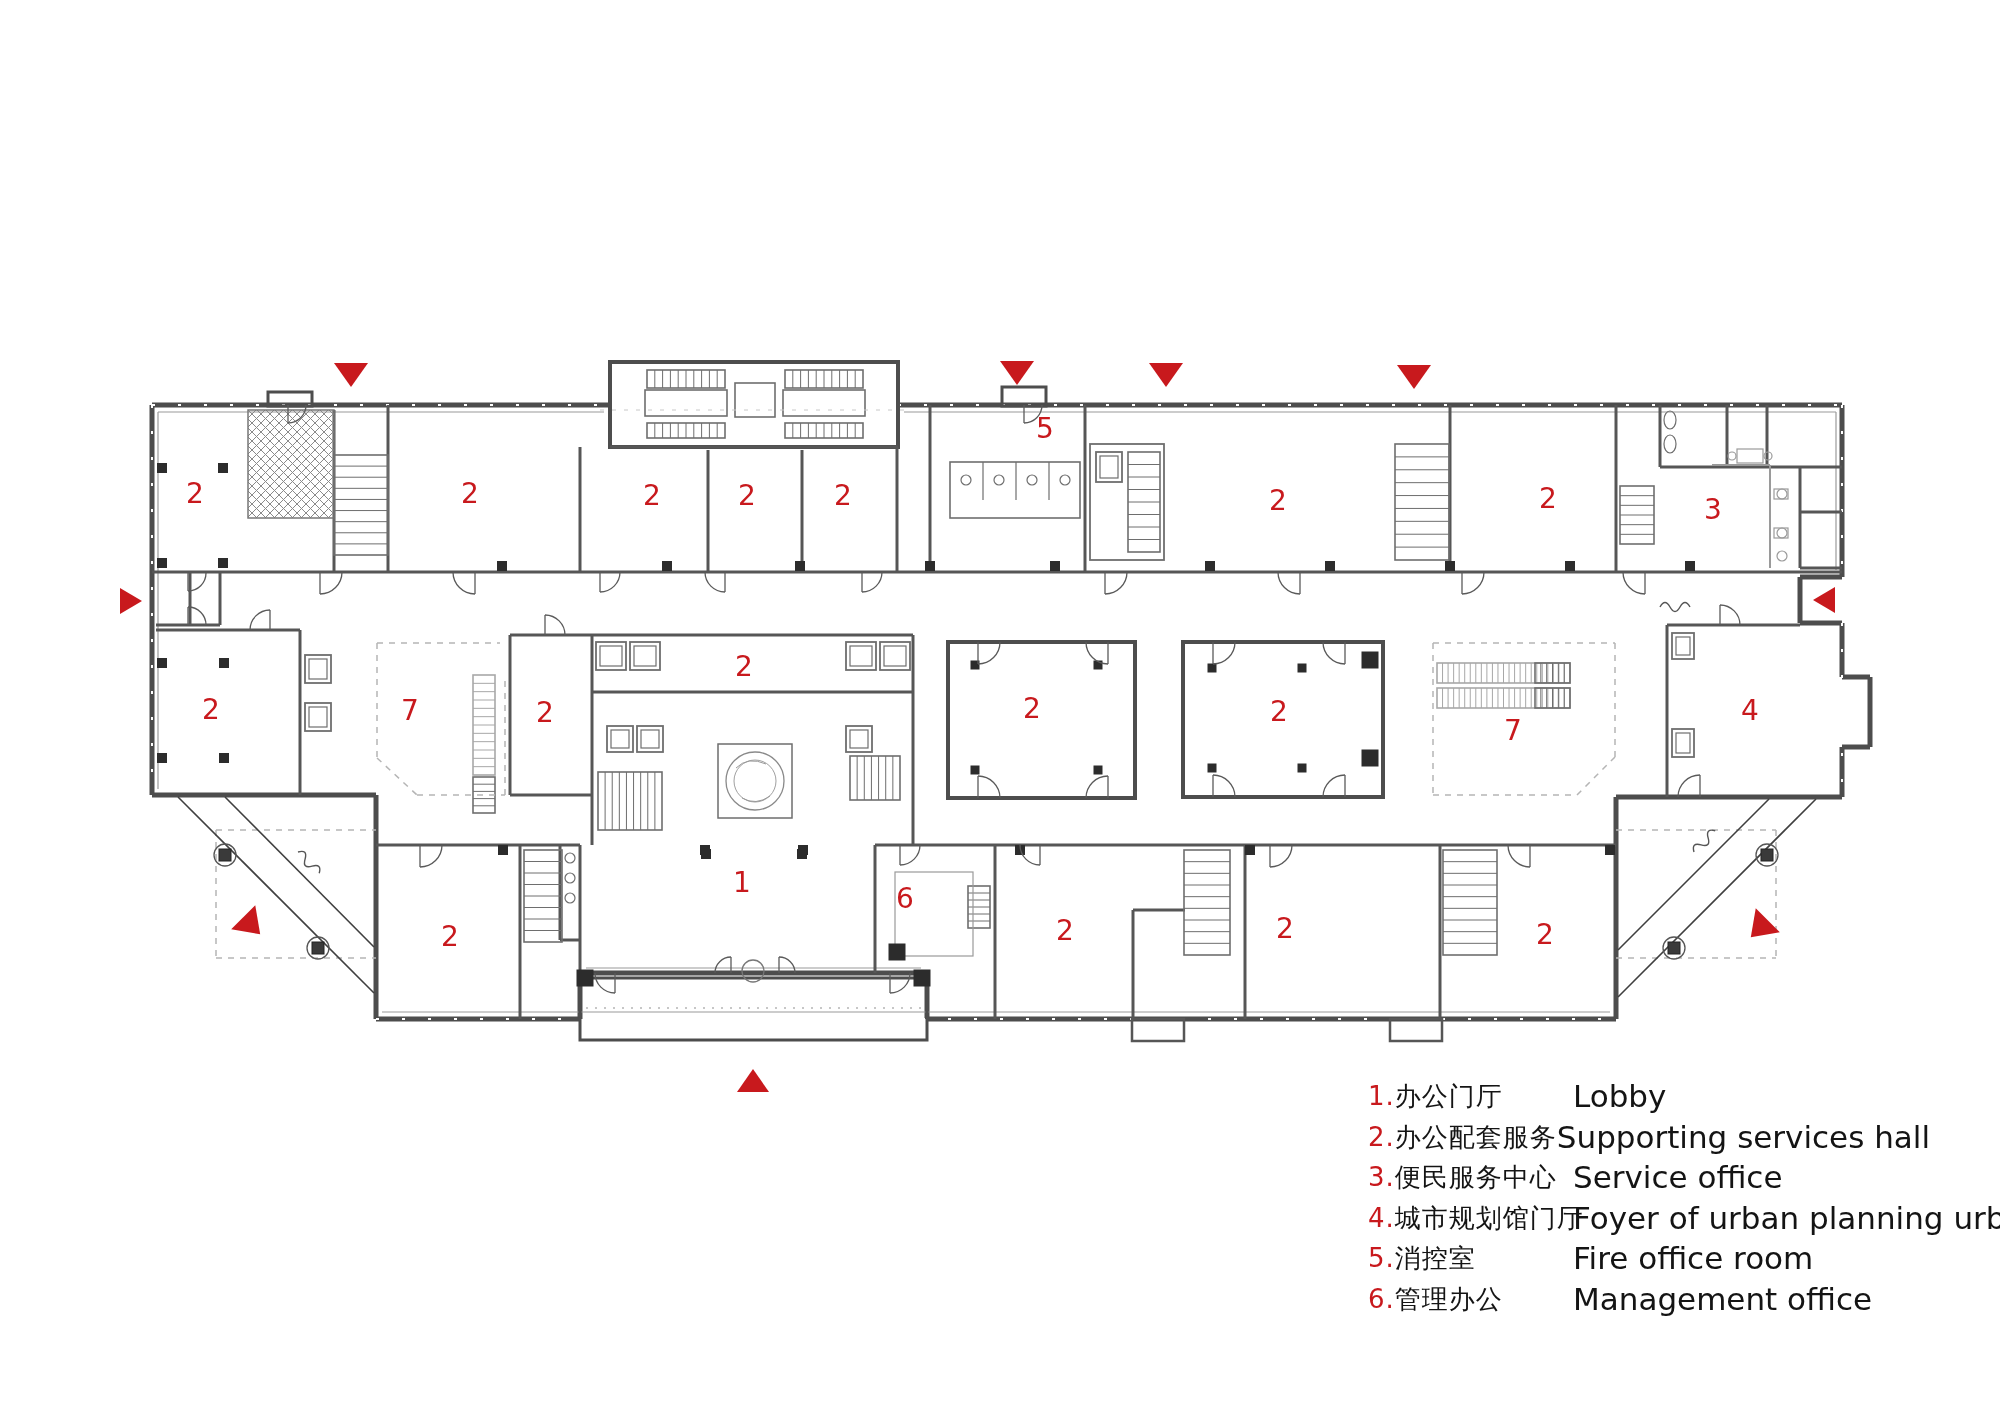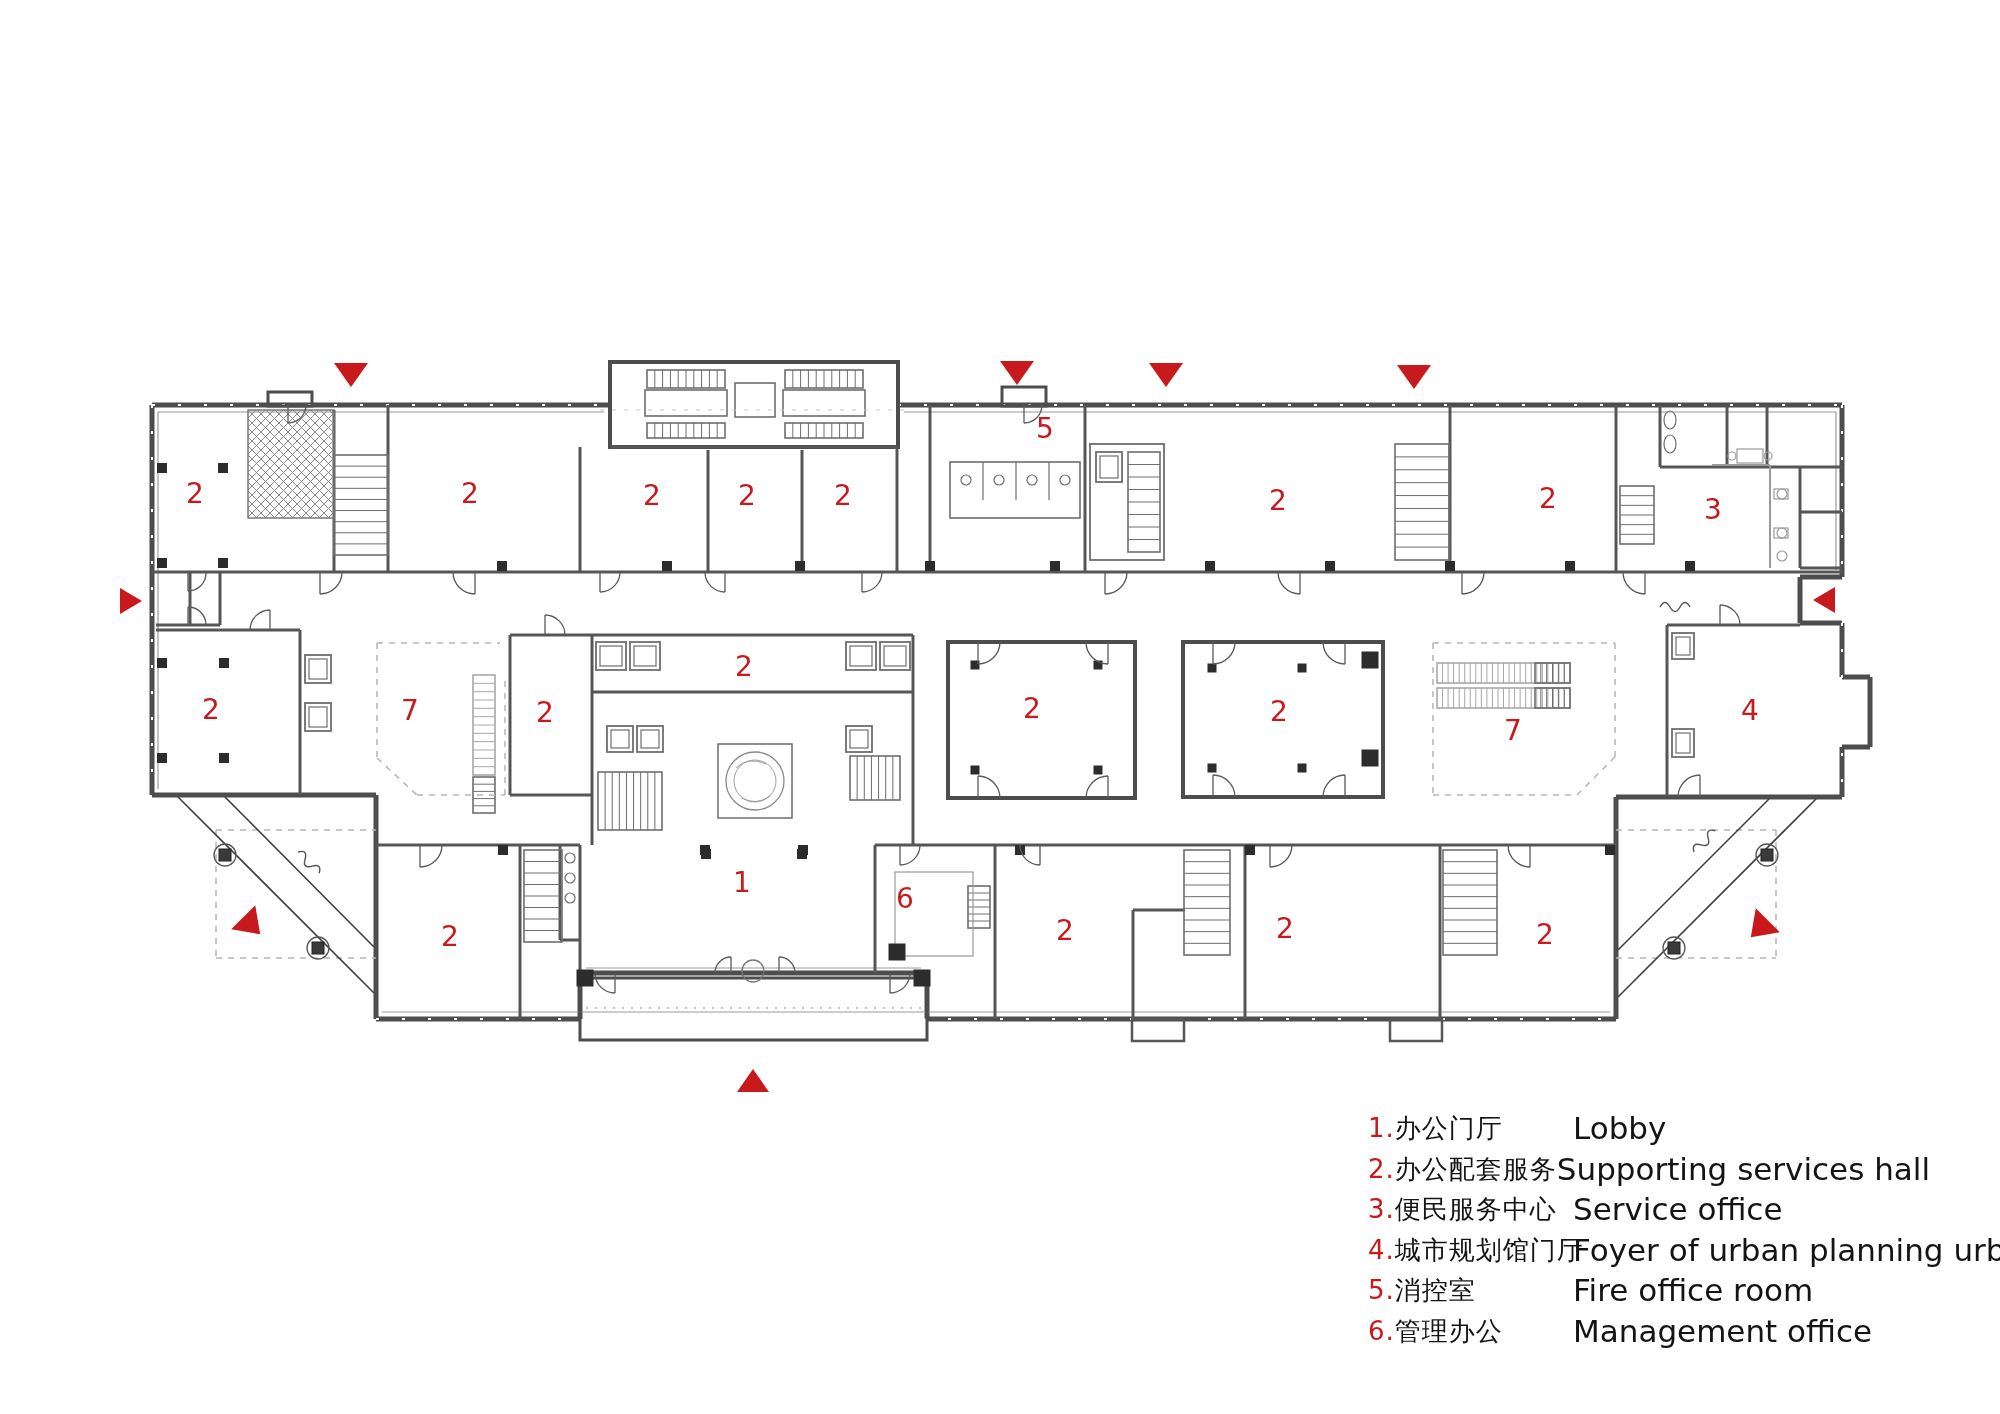--- a/index.html
+++ b/index.html
@@ -1,19 +1,19 @@
 <!DOCTYPE html>
 <html><head>
 <meta charset="utf-8">
 <style>
   html,body{margin:0;padding:0;background:#ffffff;}
   .stage{position:relative;width:2000px;height:1414px;background:#fff;overflow:hidden;
          font-family:"DejaVu Sans","Liberation Sans",sans-serif;}
   .stage svg{position:absolute;left:0;top:0;}
-  .legend{position:absolute;left:1368px;top:1080px;width:560px;margin-top:32px;}
+  .legend{position:absolute;left:1368px;top:1080px;width:560px;}
   .lg-row{display:flex;align-items:flex-start;height:40.5px;line-height:33px;}
   .lg-zh{width:205px;font-size:26px;color:#141414;letter-spacing:1px;white-space:nowrap;}
   .lg-num{font-size:26px;}
   .lg-en{font-size:31px;color:#141414;white-space:nowrap;}
 </style>
 </head>
 <body>
 
 <div class="stage">
   <svg id="plan-svg" width="2000" height="1414" viewBox="0 0 2000 1414">

